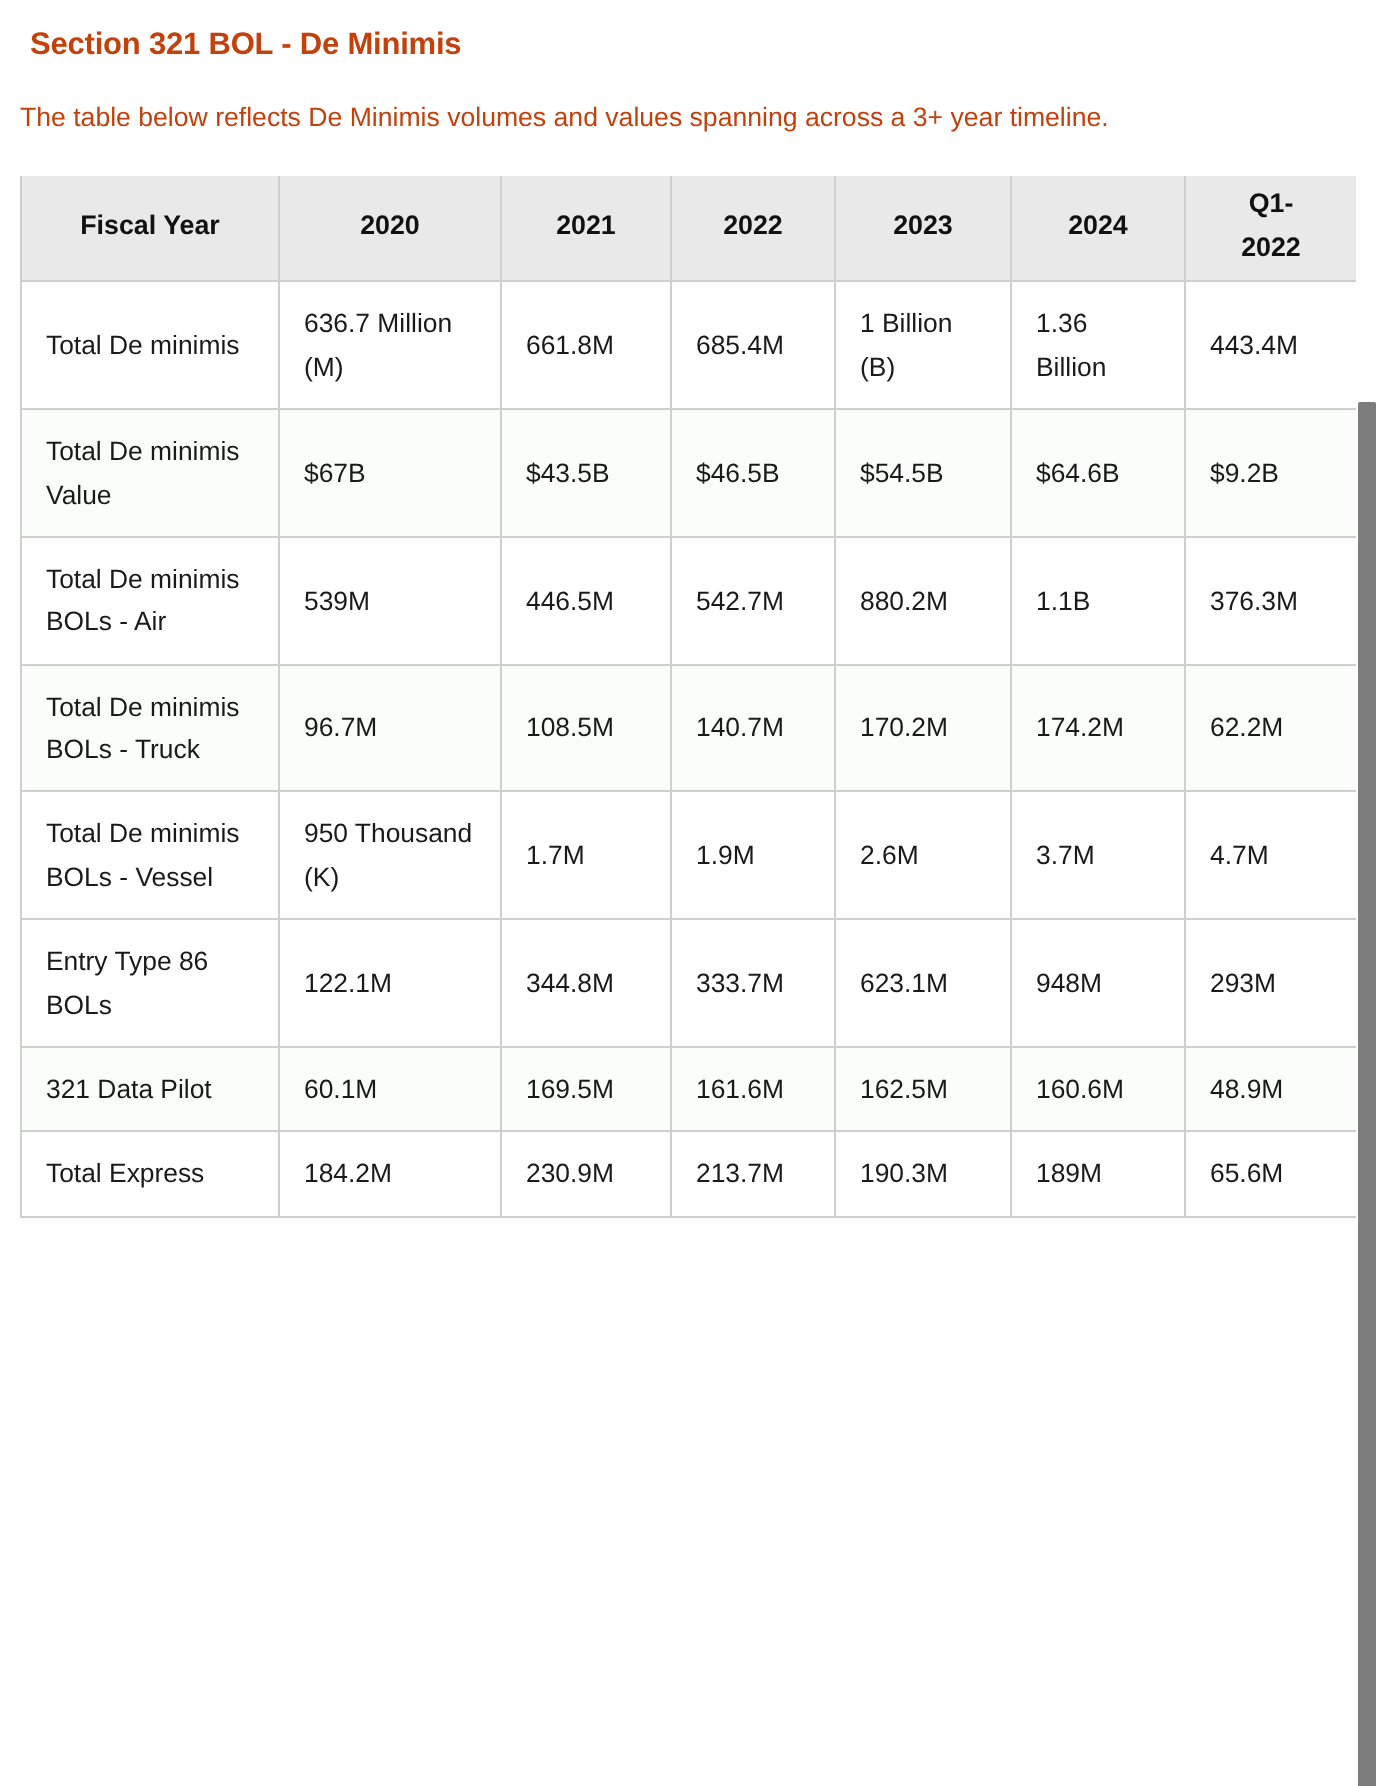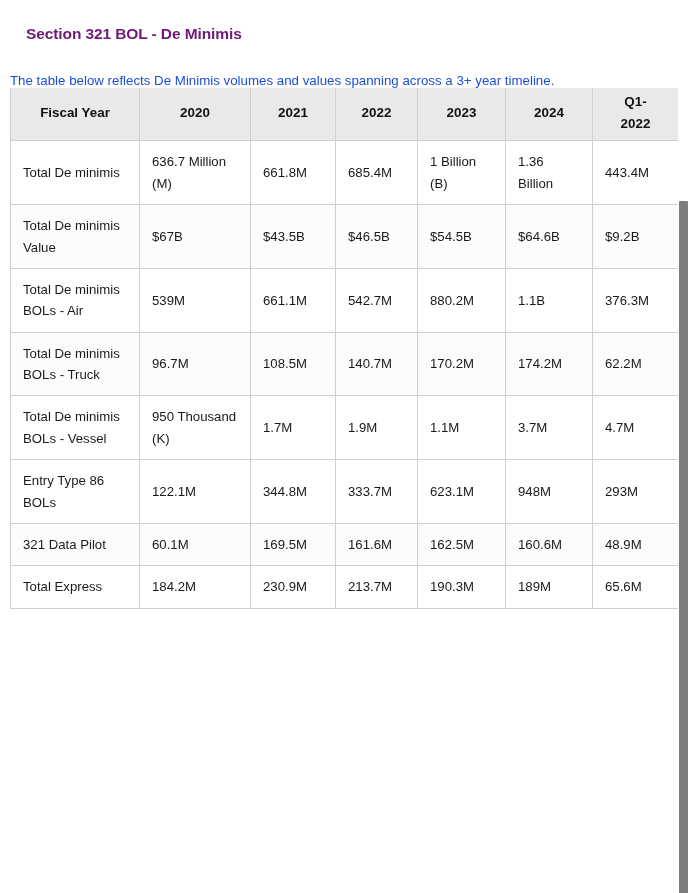--- a/index.html
+++ b/index.html
@@ -14,34 +14,34 @@
     font-family: "Liberation Sans", sans-serif;
     color: #1a1a1a;
     position: relative;
   }
   #page {
     position: absolute;
     inset: 0;
     padding: 0;
   }
   .page-title {
-    margin: 16px;
+    margin: 5px;
     padding: 9px 10px 0 10px;
     font-size: 15.5px;
     font-weight: bold;
-    color: #701a75;
+    color: #c2410c;
     letter-spacing: -0.1px;
     line-height: 1.15;
   }
   .page-subtitle {
     margin: 0;
     padding: 13px 10px 0 10px;
     font-size: 13.3px;
     font-weight: normal;
-    color: #1d4ed8;
+    color: #c2410c;
     line-height: 1.3;
   }
   .table-wrap {
     position: absolute;
     left: 10px;
     top: 88px;
     width: 669px;
     height: 711px;
     overflow: hidden;
   }
@@ -164,41 +164,41 @@
             <td>$67B</td>
             <td>$43.5B</td>
             <td>$46.5B</td>
             <td>$54.5B</td>
             <td>$64.6B</td>
             <td>$9.2B</td>
           </tr>
           <tr>
             <th>Total De minimis BOLs - Air</th>
             <td>539M</td>
-            <td>661.1M</td>
+            <td>446.5M</td>
             <td>542.7M</td>
             <td>880.2M</td>
             <td>1.1B</td>
             <td>376.3M</td>
           </tr>
           <tr class="alt">
             <th>Total De minimis BOLs - Truck</th>
             <td>96.7M</td>
             <td>108.5M</td>
             <td>140.7M</td>
             <td>170.2M</td>
             <td>174.2M</td>
             <td>62.2M</td>
           </tr>
           <tr>
             <th>Total De minimis BOLs - Vessel</th>
             <td>950 Thousand (K)</td>
             <td>1.7M</td>
             <td>1.9M</td>
-            <td>1.1M</td>
+            <td>2.6M</td>
             <td>3.7M</td>
             <td>4.7M</td>
           </tr>
           <tr>
             <th>Entry Type 86 BOLs</th>
             <td>122.1M</td>
             <td>344.8M</td>
             <td>333.7M</td>
             <td>623.1M</td>
             <td>948M</td>

